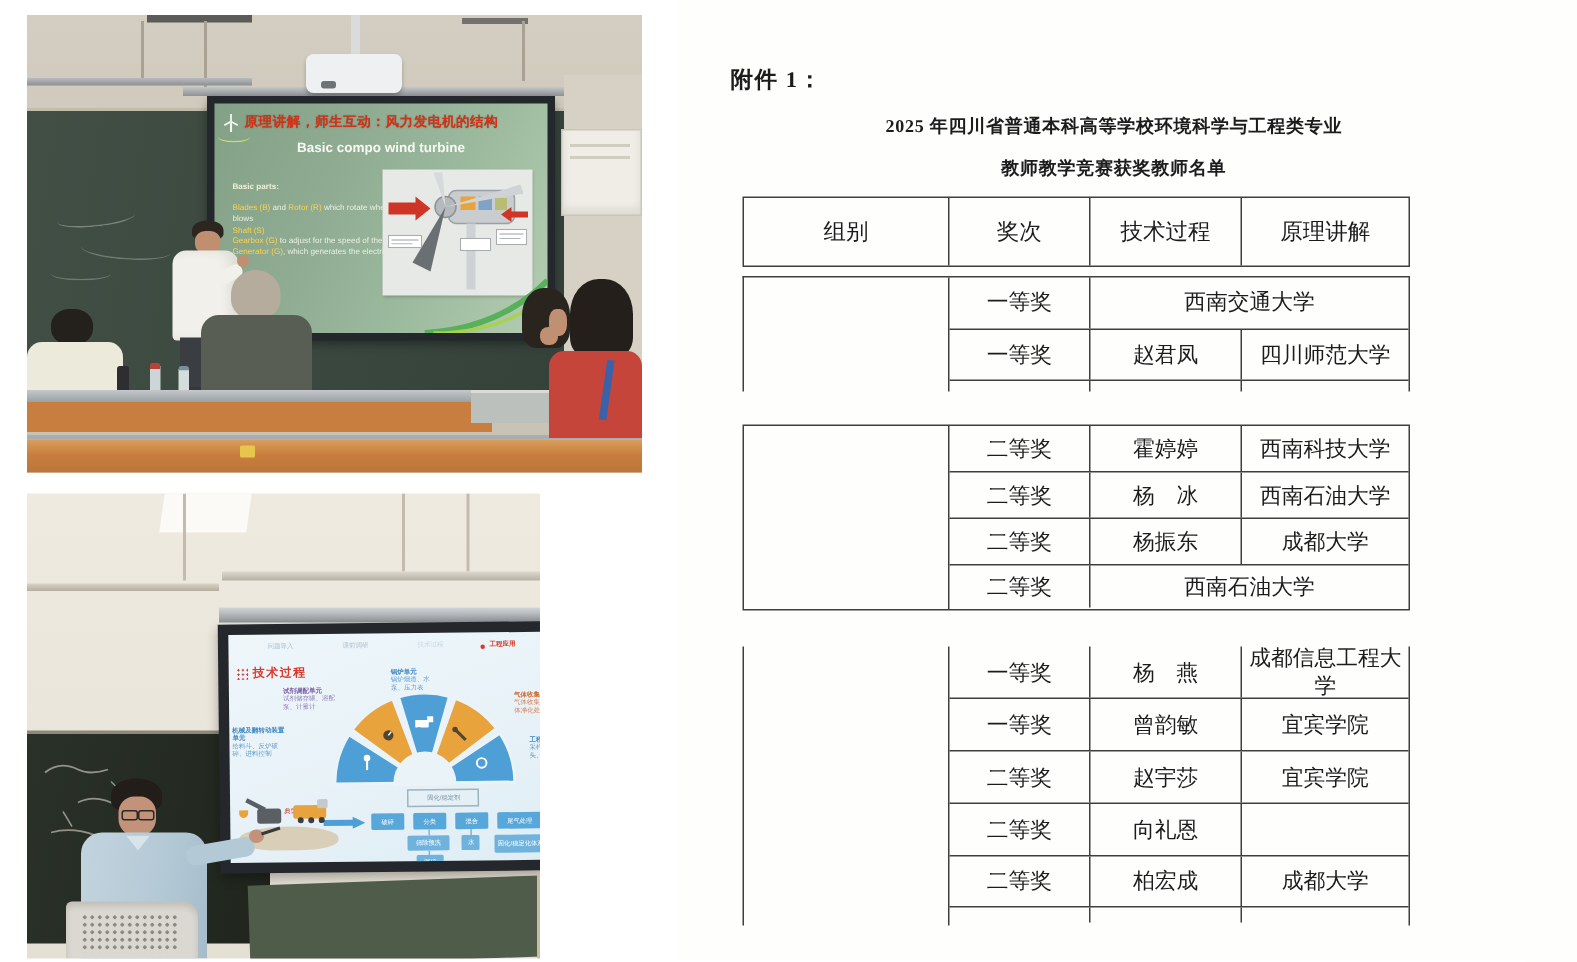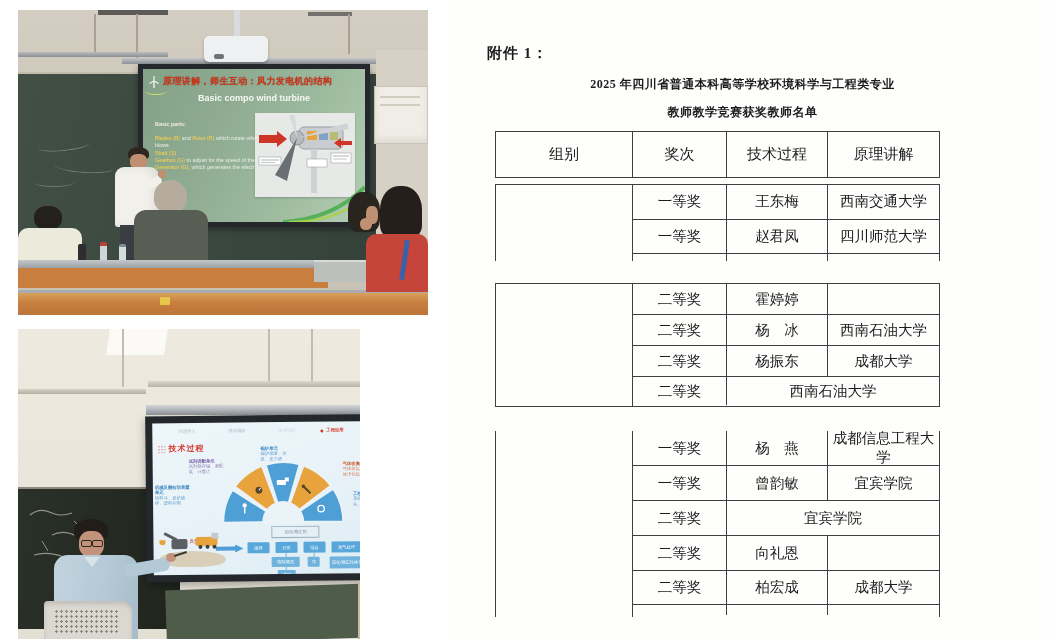--- a/index.html
+++ b/index.html
@@ -325,21 +325,20 @@
       <div class="hcell vline" style="width:94px;">奖次</div>
       <div class="hcell vline" style="width:101px;">技术过程</div>
       <div class="hcell" style="flex:1;">原理讲解</div>
     </div>
 
     <div class="abs tbl chunk" style="top:184px;height:77px;border-top:1.5px solid #3f3f3f;border-left:1.5px solid #3f3f3f;border-right:1.5px solid #3f3f3f;">
       <div class="groupcol"></div>
       <div class="rowsarea">
         <div class="trow" style="height:35px;">
           <div class="tc c-award">一等奖</div>
-          <div class="tc c-name">王东梅</div>
           <div class="tc c-school">西南交通大学</div>
         </div>
         <div class="trow" style="height:35px;">
           <div class="tc c-award">一等奖</div>
           <div class="tc c-name">赵君凤</div>
           <div class="tc c-school">四川师范大学</div>
         </div>
         <div class="trow nobd" style="height:7px;">
           <div class="tc c-award"></div>
           <div class="tc c-name"></div>
@@ -347,20 +346,21 @@
         </div>
       </div>
     </div>
 
     <div class="abs tbl chunk" style="top:283px;height:124px;border:1.5px solid #3f3f3f;">
       <div class="groupcol"></div>
       <div class="rowsarea">
         <div class="trow" style="height:31px;">
           <div class="tc c-award">二等奖</div>
           <div class="tc c-name">霍婷婷</div>
+          <div class="tc c-school">西南科技大学</div>
         </div>
         <div class="trow" style="height:31px;">
           <div class="tc c-award">二等奖</div>
           <div class="tc c-name">杨　冰</div>
           <div class="tc c-school">西南石油大学</div>
         </div>
         <div class="trow" style="height:31px;">
           <div class="tc c-award">二等奖</div>
           <div class="tc c-name">杨振东</div>
           <div class="tc c-school">成都大学</div>
@@ -380,20 +380,21 @@
           <div class="tc c-name">杨　燕</div>
           <div class="tc c-school">成都信息工程大学</div>
         </div>
         <div class="trow" style="height:35px;">
           <div class="tc c-award">一等奖</div>
           <div class="tc c-name">曾韵敏</div>
           <div class="tc c-school">宜宾学院</div>
         </div>
         <div class="trow" style="height:35px;">
           <div class="tc c-award">二等奖</div>
+          <div class="tc c-name">赵宇莎</div>
           <div class="tc c-school">宜宾学院</div>
         </div>
         <div class="trow" style="height:35px;">
           <div class="tc c-award">二等奖</div>
           <div class="tc c-name">向礼恩</div>
         </div>
         <div class="trow" style="height:34px;">
           <div class="tc c-award">二等奖</div>
           <div class="tc c-name">柏宏成</div>
           <div class="tc c-school">成都大学</div>

